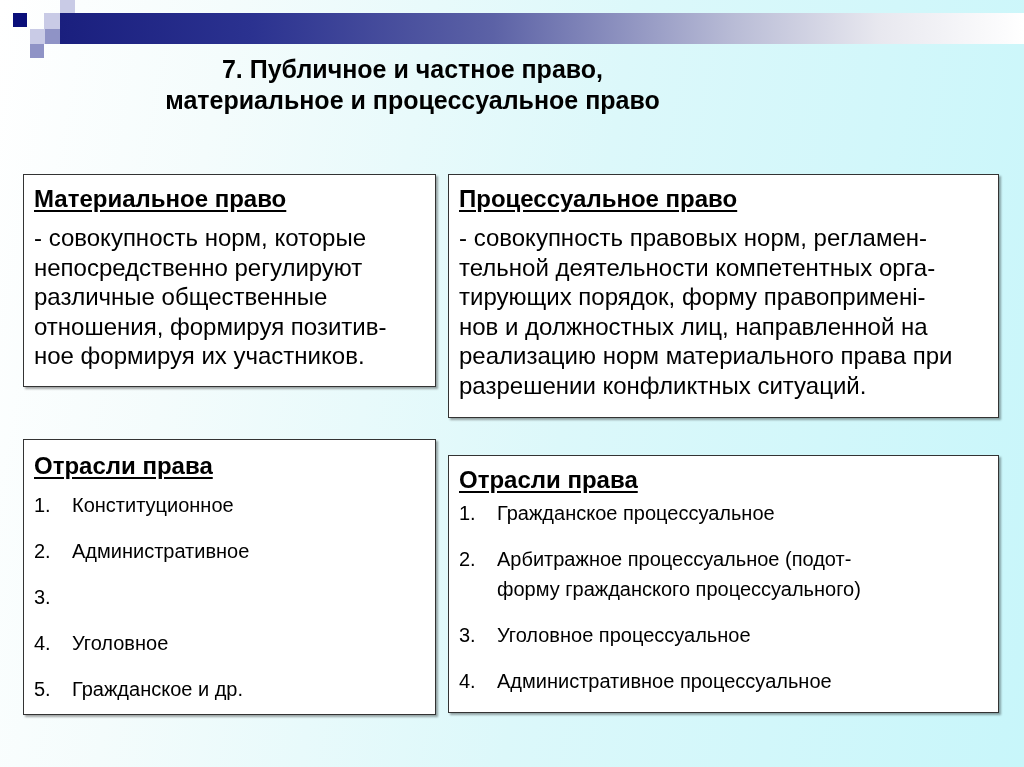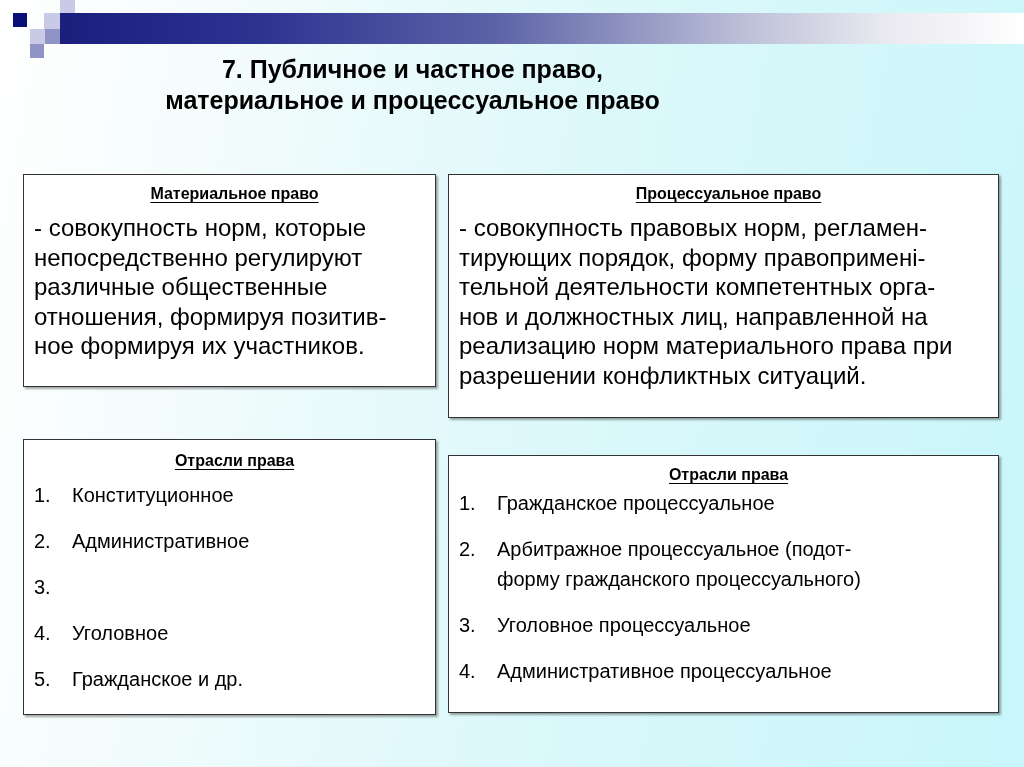--- a/index.html
+++ b/index.html
@@ -18,21 +18,21 @@
   .title {
     position:absolute; left:0; width:825px; top:54px; text-align:center;
     font-weight:bold; font-size:25px; line-height:31px;
   }
   .box {
     position:absolute; background:#fff; border:1.5px solid #333;
     box-shadow: 2px 2px 2px rgba(0,0,0,0.35);
     box-sizing:border-box;
   }
   .box h2 {
-    margin:0; text-align:center; font-size:16px; font-weight:bold;
+    margin:0; text-align:left; font-size:24px; font-weight:bold;
     text-decoration:underline; text-underline-offset:3px;
   }
   .box .text { font-size:24px; line-height:29.5px; }
   .list { list-style:none; margin:0; padding:0; font-size:20px; }
   .list li { display:flex; }
   .list .num { width:38px; flex:0 0 38px; }
 </style>
 </head>
 <body>
 
@@ -60,22 +60,22 @@
     <div>различные общественные</div>
     <div>отношения, формируя позитив-</div>
     <div>ное формируя их участников.</div>
   </div>
 </div>
 
 <div class="box" style="left:448px;top:174px;width:551px;height:244px;padding:10px 0 0 10px;">
   <h2 style="margin-bottom:10px;">Процессуальное право</h2>
   <div class="text">
     <div>- совокупность правовых норм, регламен-</div>
+    <div>тельной деятельности компетентных орга-</div>
     <div>тирующих порядок, форму правоприменi-</div>
-    <div>тельной деятельности компетентных орга-</div>
     <div>нов и должностных лиц, направленной на</div>
     <div>реализацию норм материального права при</div>
     <div>разрешении конфликтных ситуаций.</div>
   </div>
 </div>
 
 <div class="box" style="left:23px;top:439px;width:413px;height:276px;padding:12px 0 0 10px;">
   <h2 style="margin-bottom:8px;">Отрасли права</h2>
   <ul class="list" style="line-height:46px;margin-top:-6px;">
     <li>

